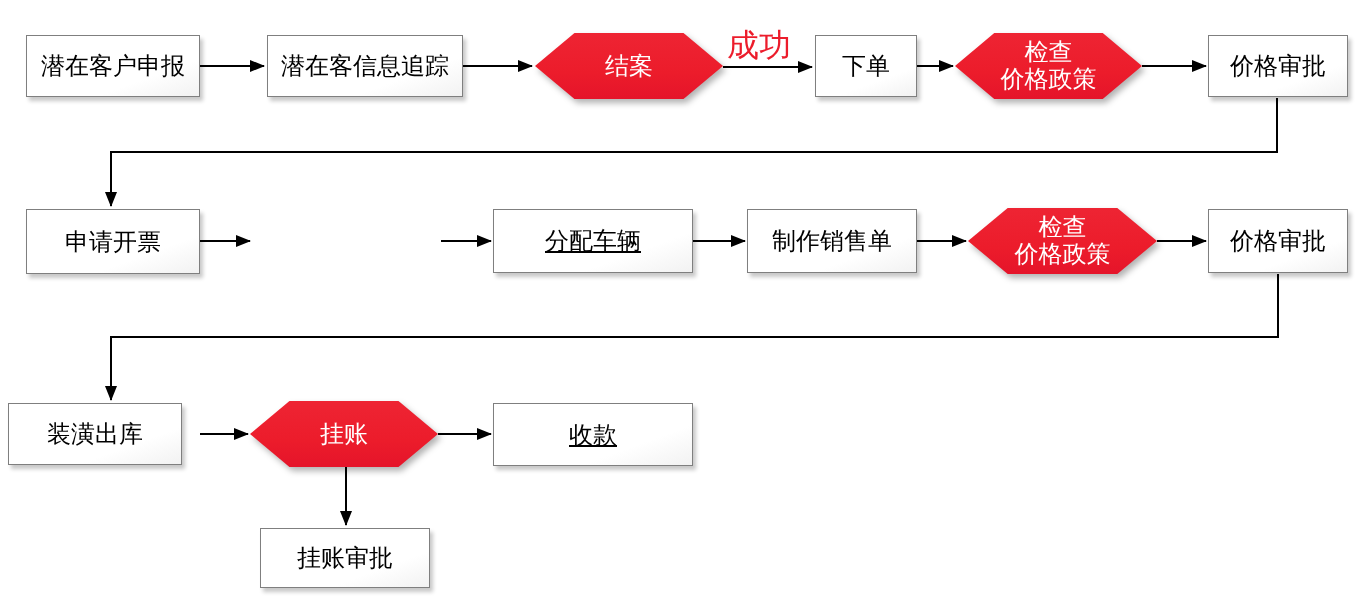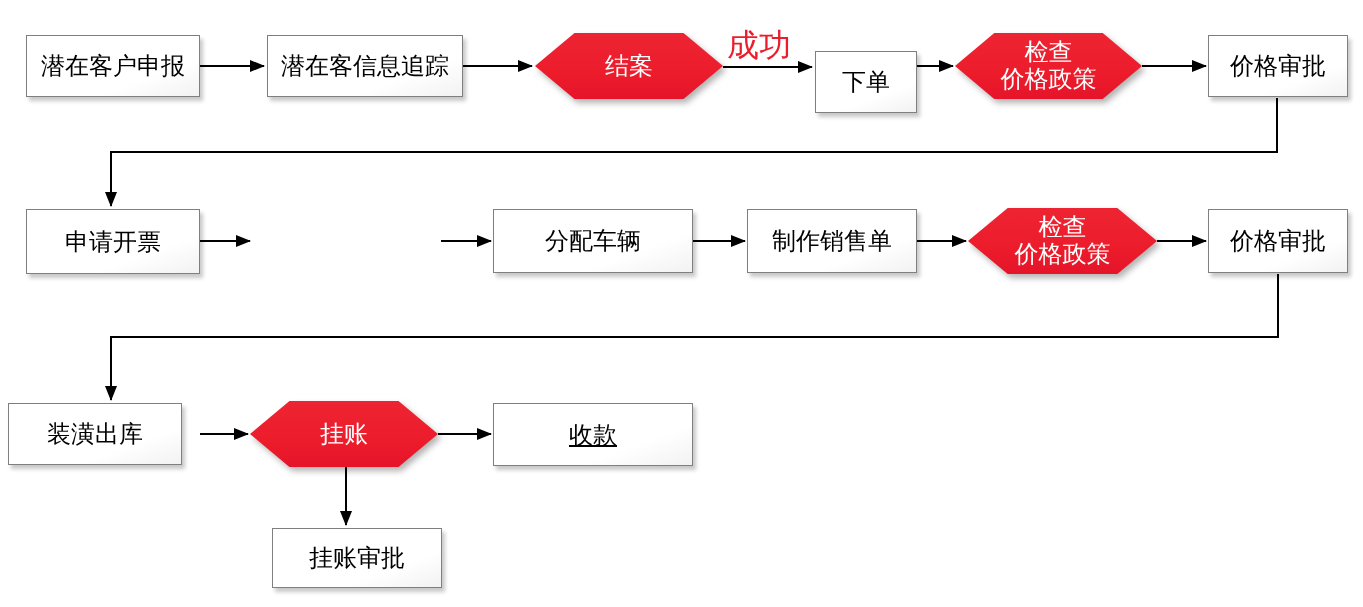--- a/index.html
+++ b/index.html
@@ -103,41 +103,41 @@
   <div class="node process" style="left:267px; top:35px; width:196px; height:62px;">
     <span class="node-label">潜在客信息追踪</span>
   </div>
 
   <div class="node decision" style="left:535px; top:33px; width:188px; height:66px;">
     <div class="hex">
       <span class="node-label">结案</span>
     </div>
   </div>
 
-  <div class="node process" style="left:815px; top:35px; width:102px; height:62px;margin-top:16px;">
+  <div class="node process" style="left:815px; top:35px; width:102px; height:62px;">
     <span class="node-label">下单</span>
   </div>
 
   <div class="node decision" style="left:955px; top:33px; width:187px; height:66px;">
     <div class="hex">
       <span class="node-label">检查
 价格政策</span>
     </div>
   </div>
 
   <div class="node process" style="left:1208px; top:35px; width:140px; height:62px;">
     <span class="node-label">价格审批</span>
   </div>
 
   <div class="node process" style="left:26px; top:209px; width:174px; height:65px;">
     <span class="node-label">申请开票</span>
   </div>
 
 
-  <div class="node process" style="left:493px; top:209px; width:200px; height:64px;">
+  <div class="node process" style="left:493px; top:209px; width:200px; height:64px;text-decoration:underline;">
     <span class="node-label">分配车辆</span>
   </div>
 
   <div class="node process" style="left:747px; top:209px; width:170px; height:64px;align-items:center;">
     <span class="node-label">制作销售单</span>
   </div>
 
   <div class="node decision" style="left:968px; top:208px; width:189px; height:66px;">
     <div class="hex">
       <span class="node-label">检查
@@ -156,17 +156,17 @@
   <div class="node decision" style="left:250px; top:401px; width:188px; height:66px;font-family:Liberation Serif, serif;">
     <div class="hex">
       <span class="node-label">挂账</span>
     </div>
   </div>
 
   <div class="node process" style="left:493px; top:403px; width:200px; height:63px;text-decoration:underline;">
     <span class="node-label">收款</span>
   </div>
 
-  <div class="node process" style="left:260px; top:528px; width:170px; height:60px;margin-left:12px;">
+  <div class="node process" style="left:260px; top:528px; width:170px; height:60px;">
     <span class="node-label">挂账审批</span>
   </div>
 
 </div>
 
 </body></html>

